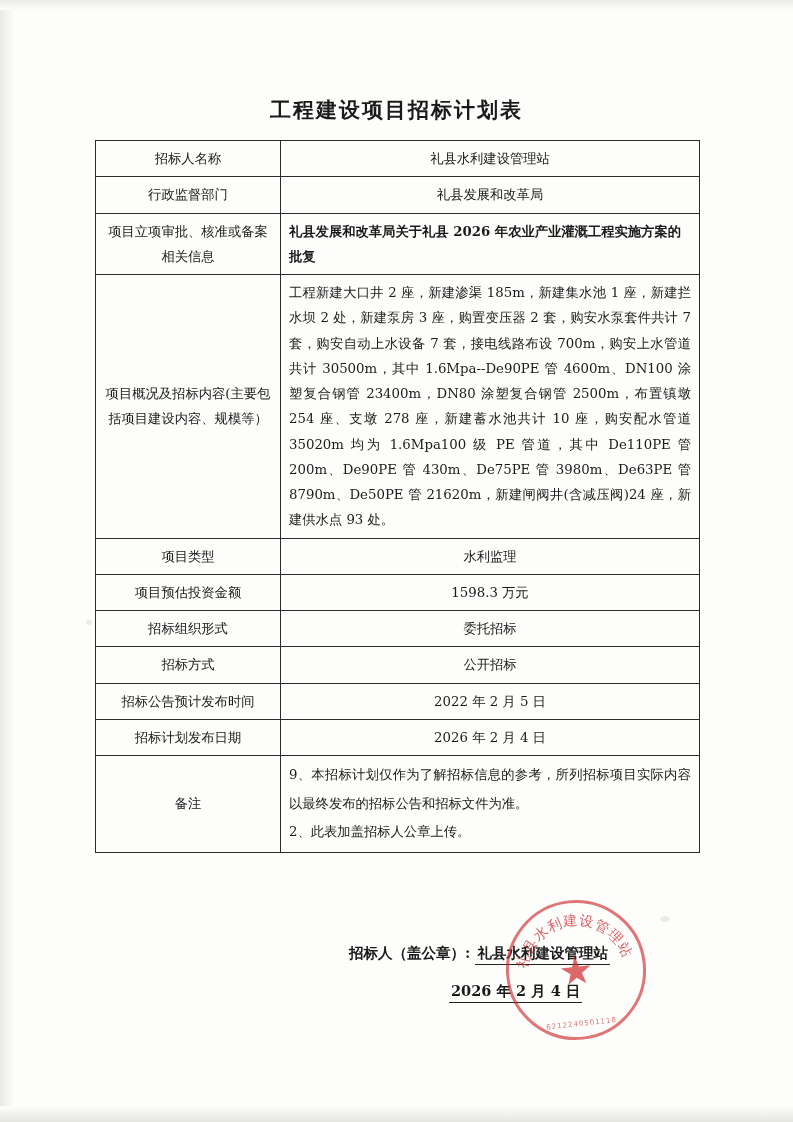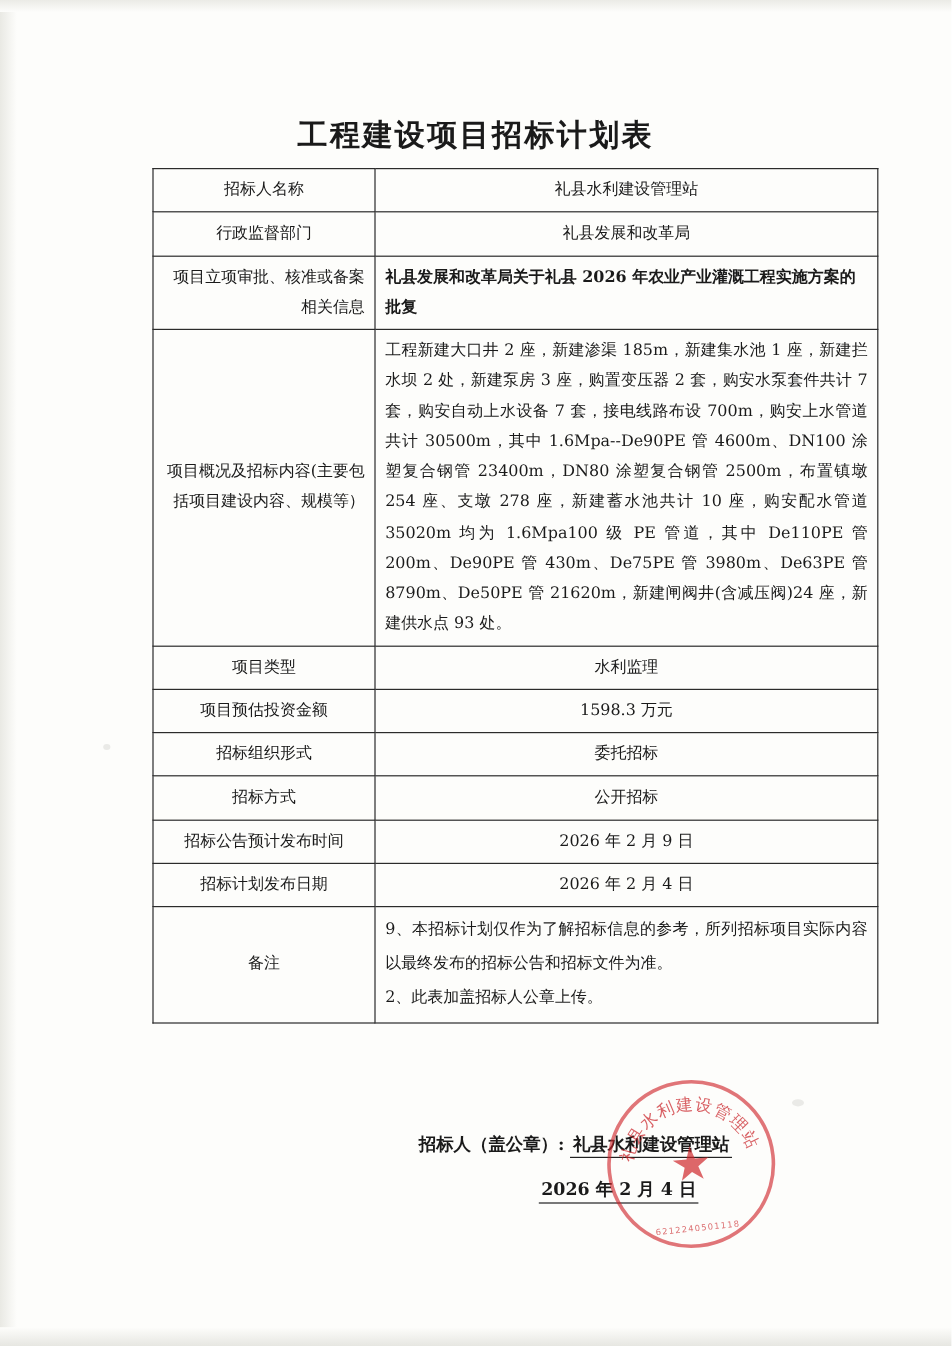--- a/index.html
+++ b/index.html
@@ -36,34 +36,33 @@
     left: 0; right: 0; bottom: 0; height: 16px;
     background: linear-gradient(to top, #e6e6e1, #fdfdfb);
   }
 
   .doc-title {
     position: absolute;
     top: 96px;
     left: 0;
     width: 100%;
     text-align: center;
-    font-size: 25px;
+    font-size: 21px;
     font-weight: bold;
     letter-spacing: 2px;
     font-family: "DejaVu Serif", "Liberation Serif", serif;
   }
 
   table.main-table {
     position: absolute;
     top: 140px;
     left: 95px;
     width: 605px;
     border-collapse: collapse;
     table-layout: fixed;
-    margin-left: 32px;
   }
   table.main-table td {
     border: 1px solid #2b2b2b;
     font-size: 13.3px;
     line-height: 1.9;
     padding: 5px 8px;
     vertical-align: middle;
   }
   td.label {
     width: 168px;
@@ -79,21 +78,21 @@
     line-height: 2.08;
     font-size: 13.2px;
   }
   td.value-center-2l {
     text-align: left;
     line-height: 2.0;
     padding: 7px 14px;
     font-weight: bold;
   }
   td.label-2l {
-    text-align: right;
+    text-align: center;
     line-height: 2.0;
     padding: 7px 6px;
   }
   .remark-line {
     display: block;
     text-align: justify;
     text-align-last: left;
     line-height: 2.15;
   }
   .remark-cell {
@@ -233,21 +232,21 @@
       <tr>
         <td class="label">招标组织形式</td>
         <td class="value">委托招标</td>
       </tr>
       <tr>
         <td class="label">招标方式</td>
         <td class="value">公开招标</td>
       </tr>
       <tr>
         <td class="label">招标公告预计发布时间</td>
-        <td class="value">2026 年 2 月 9 日</td>
+        <td class="value">2022 年 2 月 5 日</td>
       </tr>
       <tr>
         <td class="label">招标计划发布日期</td>
         <td class="value">2026 年 2 月 4 日</td>
       </tr>
       <tr>
         <td class="label">备注</td>
         <td class="remark-cell">
           <span class="remark-line">9、本招标计划仅作为了解招标信息的参考，所列招标项目实际内容以最终发布的招标公告和招标文件为准。</span>
           <span class="remark-line">2、此表加盖招标人公章上传。</span>

